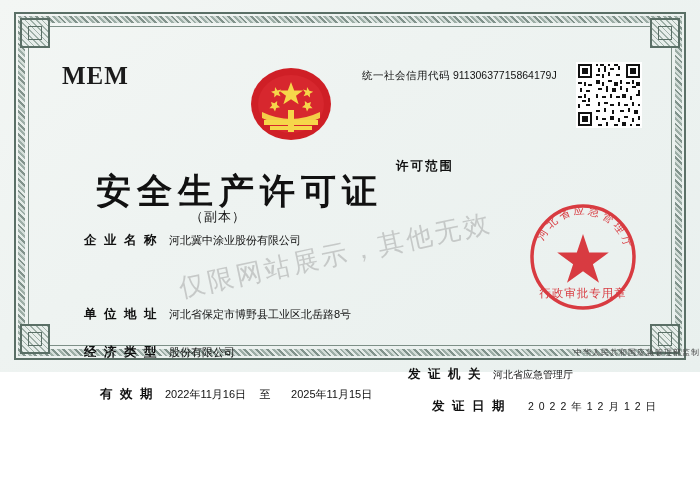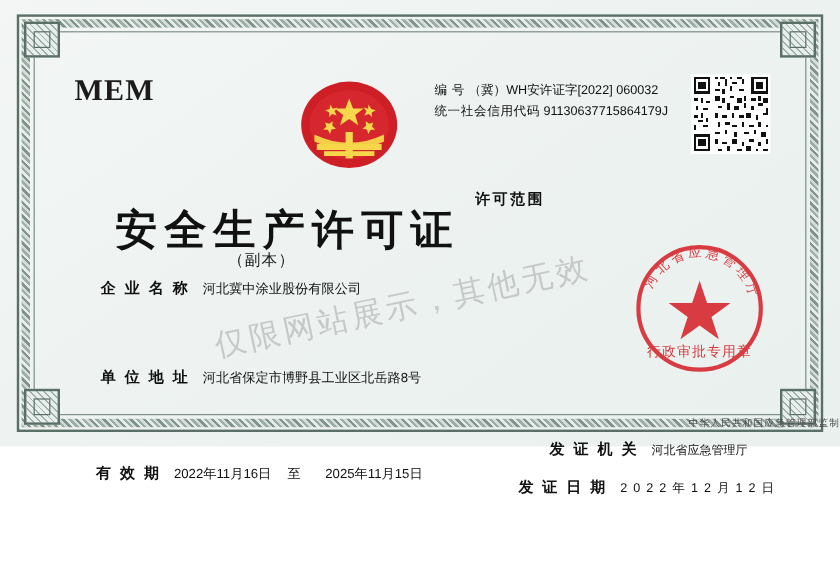--- a/index.html
+++ b/index.html
@@ -146,33 +146,33 @@
   }
   .field .val {
     font-size: 11px;
     margin-left: 7px;
     margin-top: 28px;
   }
   .f-company { left: 84px; top: 232px; }
   .f-person  { left: 84px; top: 268px; }
   .f-address { left: 84px; top: 306px; }
   .f-economy { left: 84px; top: 344px; }
-  .f-valid   { left: 80px; top: 386px; text-align: right; }
+  .f-valid   { left: 100px; top: 386px; text-align: right; }
   .f-valid .sep { margin: 0 10px; font-size: 11px; }
 
-  .f-org   { left: 458px; top: 366px; }
+  .f-org   { left: 408px; top: 366px; }
   .f-issue { left: 432px; top: 398px; }
   .org-val {
     font-size: 10px;
     margin-left: 7px;
     color: #111;
   }
   .issue-date {
     font-size: 10.5px;
-    margin-left: 7px;
+    margin-left: 18px;
     color: #111;
     letter-spacing: 5px;
   }
 
   
   .seal {
     position: absolute;
     right: 58px; bottom: 56px;
     width: 118px; height: 118px;
     opacity: .88;
@@ -316,41 +316,41 @@
           <rect x="19" y="31" width="2" height="1"></rect>
           <rect x="23" y="30" width="2" height="2"></rect>
         <rect x="27" y="31" width="1" height="1"></rect>
           <rect x="30" y="31" width="2" height="1"></rect>
       </g>
     </svg>
   </div>
 
   <div class="hdr-lines">
     <div>
-      <span class="lbl">编 号</span>
-      <span>（冀）WH安许证字[2022] 060032</span>
-    </div>
-    <div>
       <span class="lbl">统一社会信用代码</span>
       <span>91130637715864179J</span>
     </div>
   </div>
 
   <div class="title">安全生产许可证</div>
   <div class="subtitle">（副本）</div>
 
   <div class="scope">许可范围</div>
 
   <div class="field f-company">
     <span class="lbl">企 业 名 称</span>
     <span class="val">河北冀中涂业股份有限公司</span>
   </div>
   <div class="field f-address">
     <span class="lbl">单 位 地 址</span>
     <span class="val">河北省保定市博野县工业区北岳路8号</span>
+  </div>
+  <div class="field f-economy">
+    <span class="lbl">经 济 类 型</span>
+    <span class="val">股份有限公司</span>
   </div>
 
   <div class="field f-valid">
     <span class="lbl">有 效 期</span>
     <span class="val">2022年11月16日</span>
     <span class="sep">至</span>
     <span class="val">2025年11月15日</span>
   </div>
 
   <div class="field f-org">

